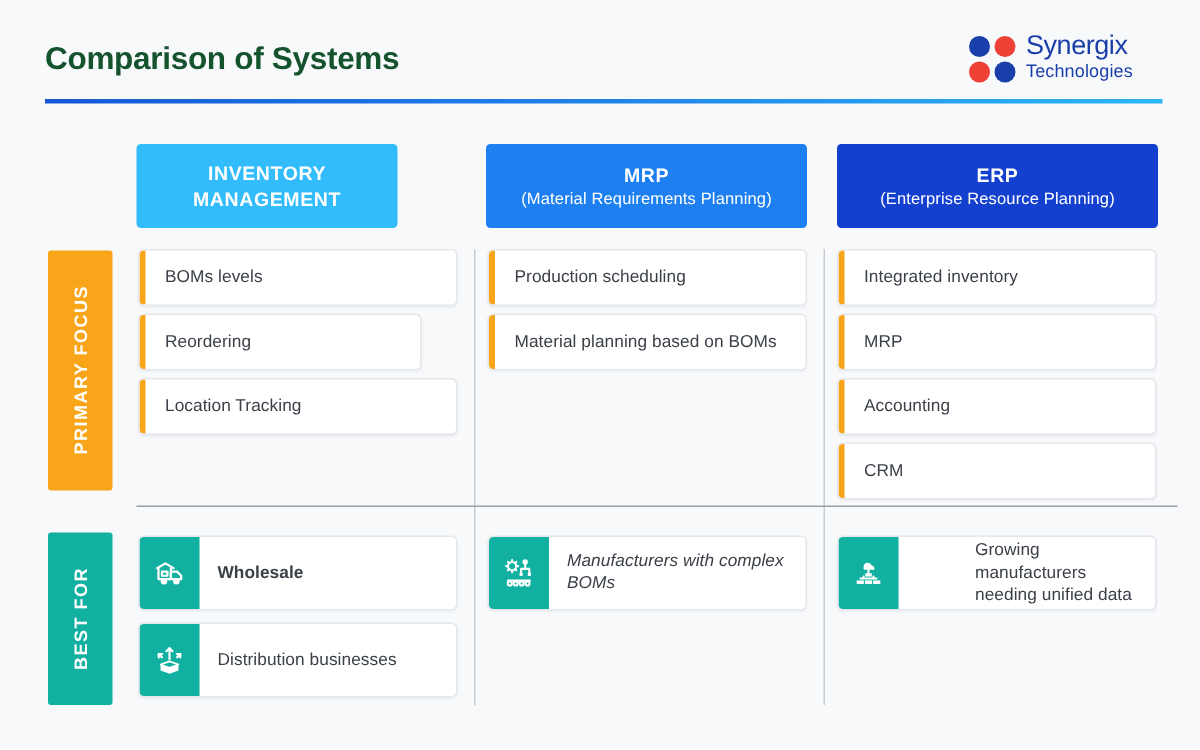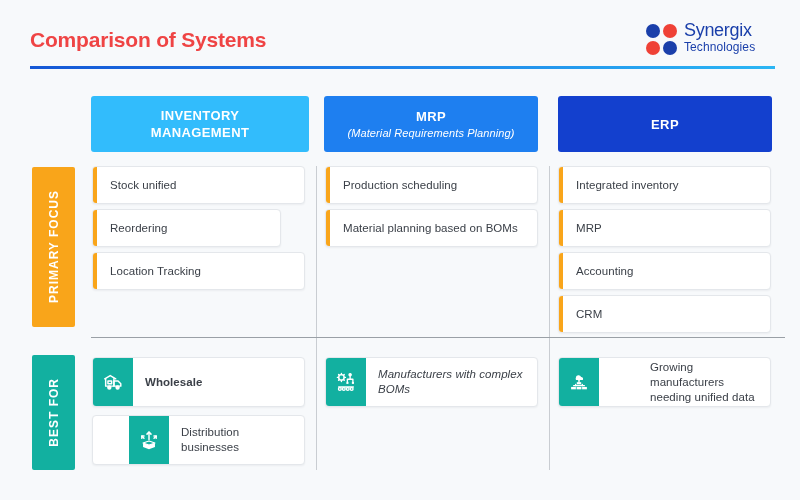--- a/index.html
+++ b/index.html
@@ -26,21 +26,21 @@
     left: 0; top: 0;
     width: 800px;
     height: 80px;
   }
   .page-title {
     position: absolute;
     left: 30px;
     top: 28px;
     font-size: 21px;
     font-weight: bold;
-    color: #ef4444;
+    color: #14532d;
     letter-spacing: -0.2px;
   }
   .title-rule {
     position: absolute;
     left: 30px;
     top: 66px;
     width: 745px;
     height: 3px;
     background: linear-gradient(to right, #1558d6 0%, #1f7fe8 45%, #2bb6f4 100%);
   }
@@ -104,25 +104,24 @@
     padding: 0 8px;
   }
   .col-head .ch-title {
     font-size: 13px;
     font-weight: bold;
     letter-spacing: 0.4px;
     line-height: 17px;
   }
   .col-head .ch-sub {
     font-size: 11px;
-    font-style: italic;
     line-height: 16px;
     letter-spacing: 0.1px;
   }
-  .col-head.c0 { left: 91px;  width: 218px; background: #32bcfc; }
+  .col-head.c0 { left: 91px;  width: 174px; background: #32bcfc; }
   .col-head.c1 { left: 324px; width: 214px; background: #1e7ff0; }
   .col-head.c2 { left: 558px; width: 214px; background: #1340ce; }
 
   
   .side-label {
     position: absolute;
     left: 32px;
     width: 43px;
     border-radius: 2px;
     color: #ffffff;
@@ -250,36 +249,37 @@
   <div class="col-head c0">
     <div class="ch-title">INVENTORY</div>
     <div class="ch-title">MANAGEMENT</div>
   </div>
   <div class="col-head c1">
     <div class="ch-title">MRP</div>
     <div class="ch-sub">(Material Requirements Planning)</div>
   </div>
   <div class="col-head c2">
     <div class="ch-title">ERP</div>
+    <div class="ch-sub">(Enterprise Resource Planning)</div>
   </div>
 
   <div class="side-label primary">
     <span>PRIMARY FOCUS</span>
   </div>
   <div class="side-label bestfor">
     <span>BEST FOR</span>
   </div>
 
   <div class="v-div d1"></div>
   <div class="v-div d2"></div>
   <div class="h-div"></div>
 
   <div class="focus-card" style="left:92px; width:213px; top:166px;">
     <div class="accent"></div>
-    <div class="fc-text">Stock unified</div>
+    <div class="fc-text">BOMs levels</div>
   </div>
   <div class="focus-card" style="left:92px; width:189px; top:209px;align-items:center;">
     <div class="accent"></div>
     <div class="fc-text">Reordering</div>
   </div>
   <div class="focus-card" style="left:92px; width:213px; top:252px;">
     <div class="accent"></div>
     <div class="fc-text">Location Tracking</div>
   </div>
 
@@ -315,21 +315,21 @@
         <path d="M3 8.5 L9 5 L15 8.5"></path>
         <path d="M4 8.5 V16.5 H13 V8.5"></path>
         <rect x="6.5" y="11" width="4" height="3"></rect>
         <path d="M13 11 H17.5 L20.5 14 V16.5 H13 Z"></path>
         <circle cx="8" cy="18" r="1.6" fill="#ffffff"></circle>
         <circle cx="17" cy="18" r="1.6" fill="#ffffff"></circle>
       </svg>
     </div>
     <div class="bc-text">Wholesale</div>
   </div>
-  <div class="best-card" style="left:92px; width:213px; top:415px;padding-left:36px;">
+  <div class="best-card" style="left:92px; width:213px; top:415px;">
     <div class="icon-box">
       <svg viewBox="0 0 24 24" fill="none" stroke="#ffffff" stroke-width="1.6" stroke-linecap="round" stroke-linejoin="round">
         <path d="M12 11.5 L12 3.5"></path>
           <path d="M9.8 5.6 L12 3.4 L14.2 5.6"></path>
         <path d="M6.5 10 L4.2 7.8"></path>
           <path d="M4.2 10.2 L4.1 7.7 L6.6 7.7"></path>
         <path d="M17.5 10 L19.8 7.8"></path>
           <path d="M19.8 10.2 L19.9 7.7 L17.4 7.7"></path>
         <path d="M12 13 L5.5 15.3 V19.7 L12 22 L18.5 19.7 V15.3 Z" fill="#ffffff" stroke="none"></path>
         <path d="M12 13 L5.5 15.3 L12 17.6 L18.5 15.3 Z" fill="#12b0a0" stroke="#ffffff" stroke-width="1.2"></path>

